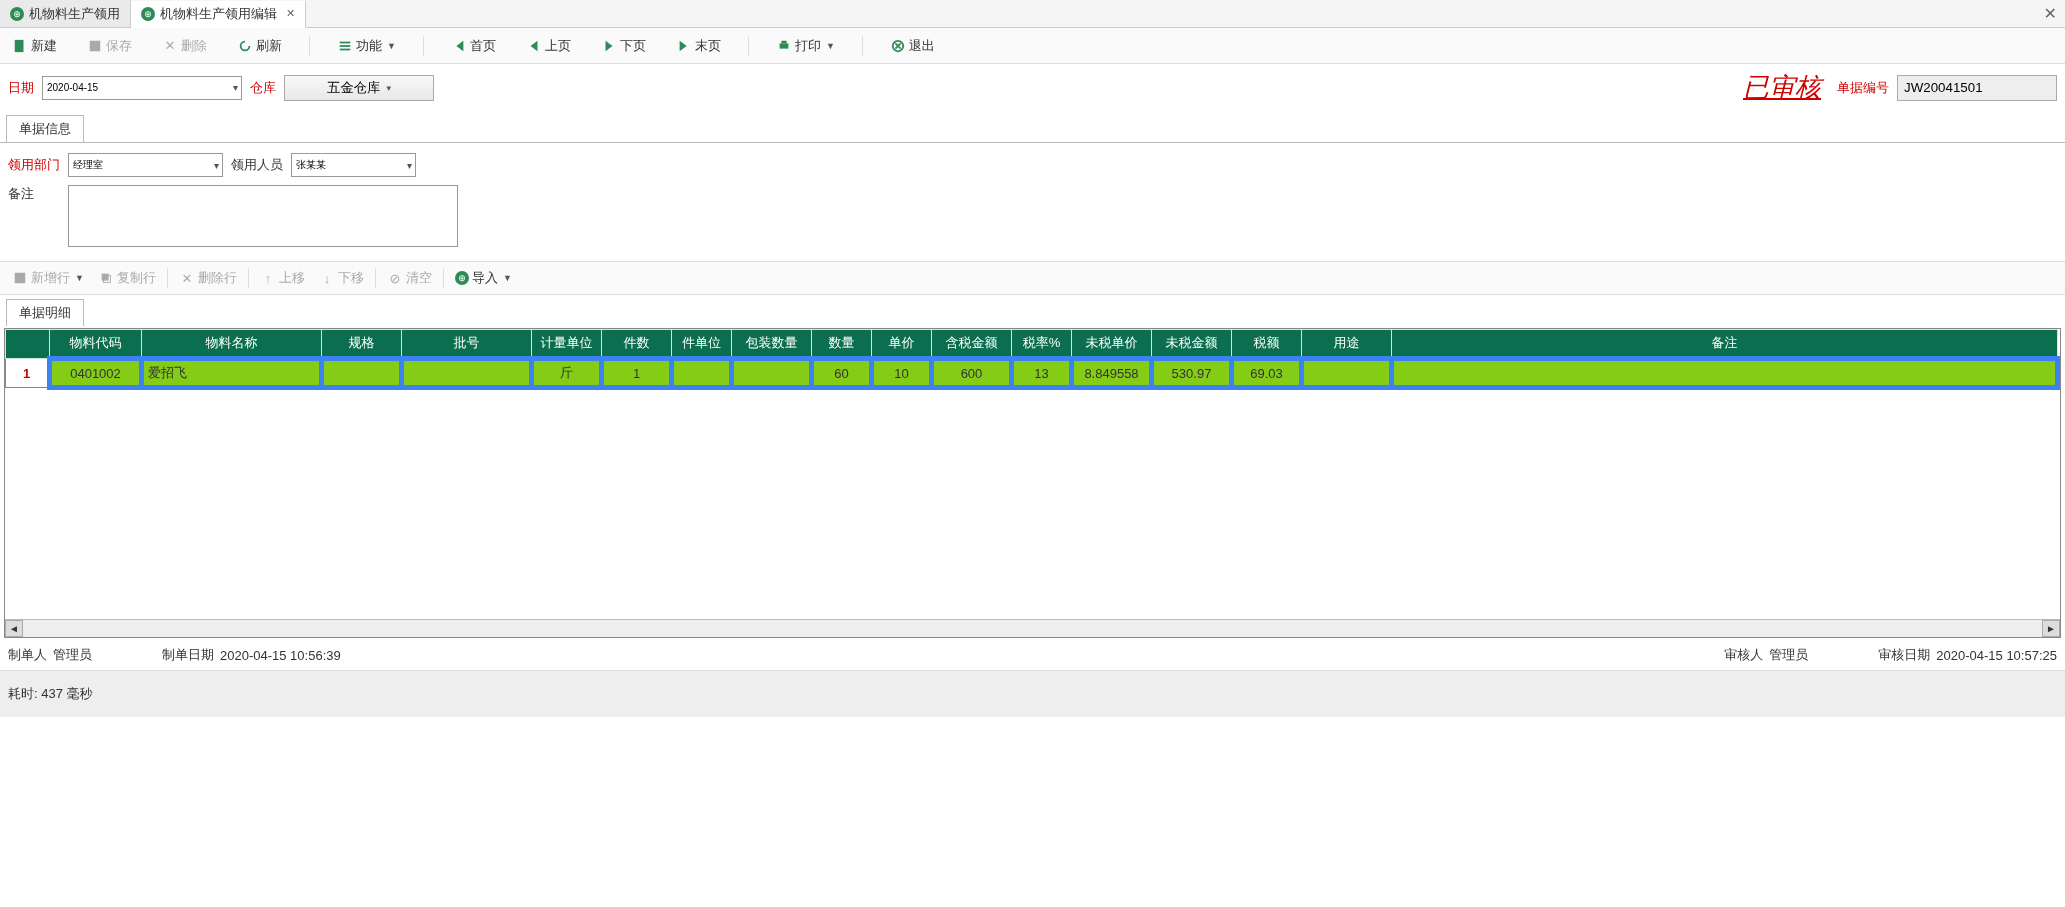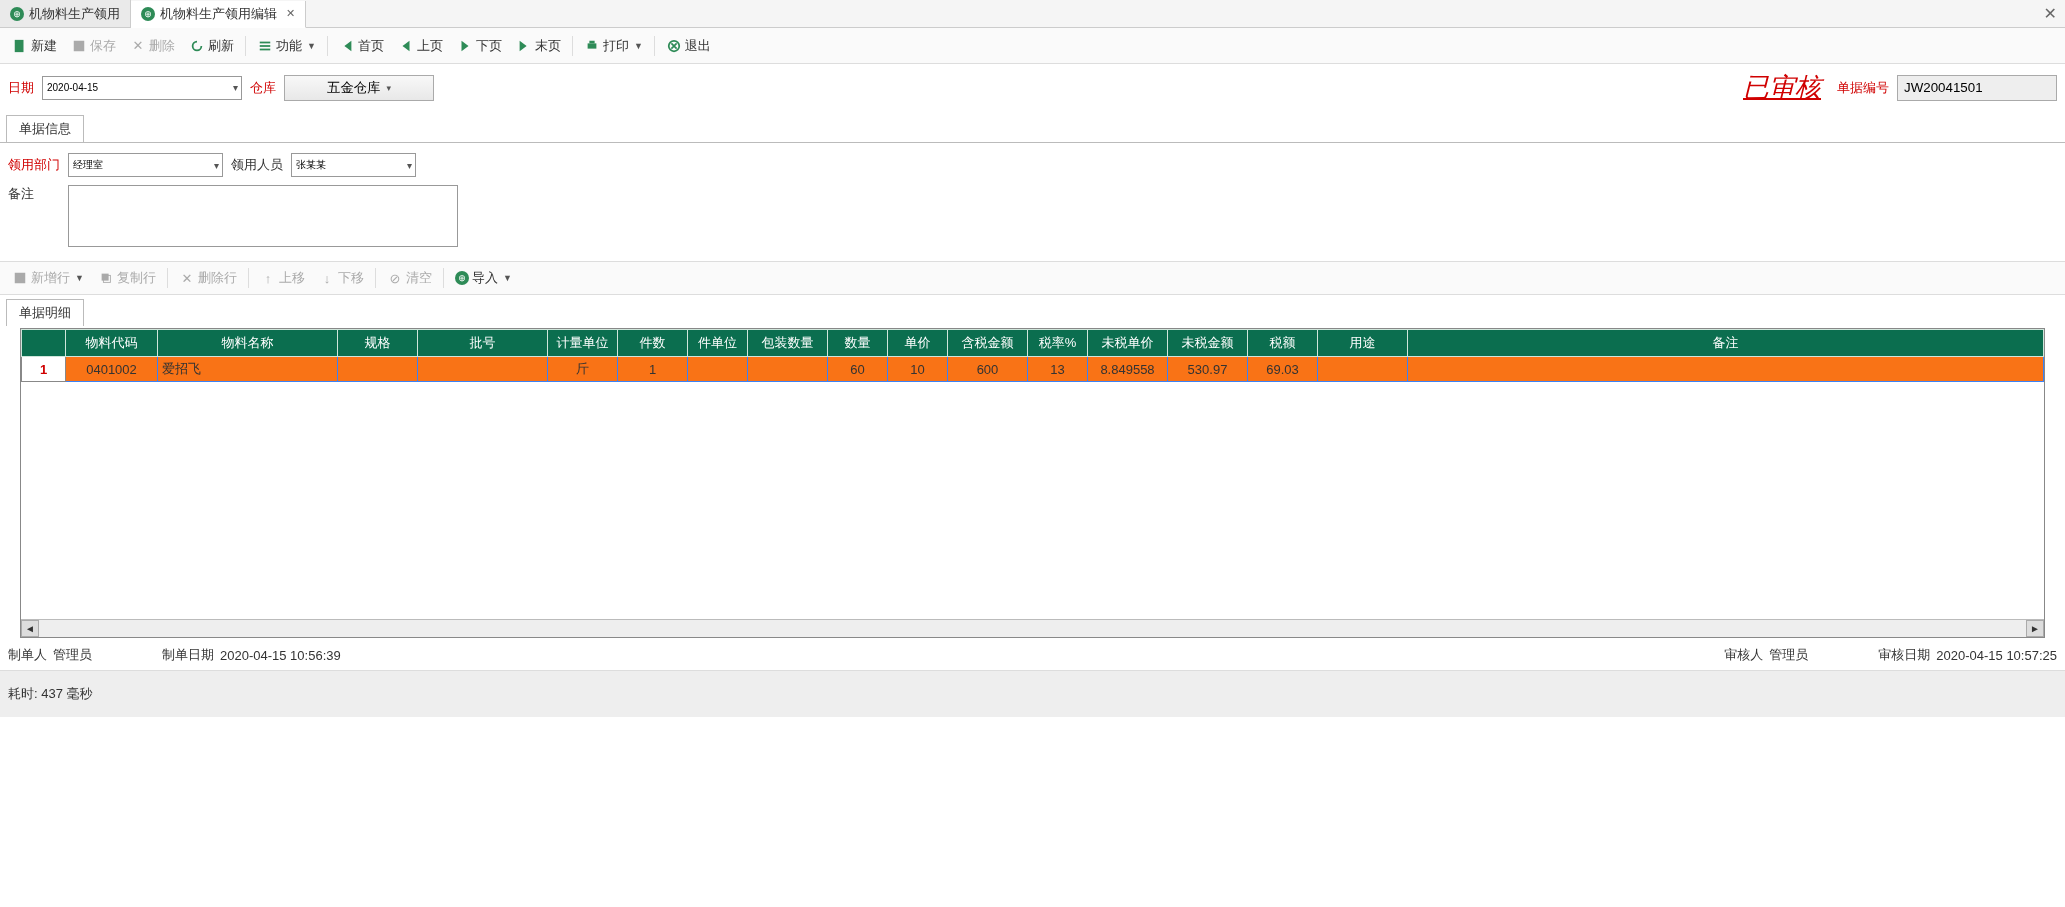--- a/index.html
+++ b/index.html
@@ -7,21 +7,21 @@
 
 
 .tab-bar { display: flex; align-items: center; background: #f5f5f5; border-bottom: 1px solid #ccc; height: 28px; position: relative; }
 .tab { display: flex; align-items: center; gap: 5px; padding: 4px 10px; border-right: 1px solid #ccc; background: #eaeaea; cursor: pointer; height: 100%; }
 .tab.active { background: #fff; border-bottom: 1px solid #fff; margin-bottom: -1px; }
 .tab-icon { width: 14px; height: 14px; background: #2e8b57; border-radius: 50%; display: inline-flex; align-items: center; justify-content: center; color: #fff; font-size: 9px; }
 .tab-close { margin-left: 4px; color: #666; cursor: pointer; font-size: 11px; }
 .window-close { position: absolute; right: 8px; top: 4px; color: #666; cursor: pointer; font-size: 16px; }
 
 
-.toolbar { display: flex; align-items: center; gap: 2px; padding: 4px 6px; border-bottom: 1px solid #ddd; background: #fafafa; height: 36px; }
+.toolbar { display: flex; align-items: center; gap: 18px; padding: 4px 6px; border-bottom: 1px solid #ddd; background: #fafafa; height: 36px; }
 .tb-btn { display: flex; align-items: center; gap: 3px; padding: 3px 6px; cursor: pointer; border-radius: 2px; white-space: nowrap; }
 .tb-btn.disabled { color: #aaa; cursor: default; }
 .tb-sep { width: 1px; height: 20px; background: #ddd; margin: 0 3px; }
 .ico { width: 16px; height: 16px; display: inline-flex; align-items: center; justify-content: center; }
 .ico svg { width: 14px; height: 14px; }
 .dd-arrow { font-size: 9px; margin-left: 2px; color: #555; }
 
 
 .form-row { display: flex; align-items: center; gap: 8px; padding: 6px 8px; }
 .lbl { font-size: 13px; white-space: nowrap; }
@@ -38,25 +38,25 @@
 .section-tab-wrap { padding: 4px 6px 0 6px; }
 .section-tab { display: inline-block; border: 1px solid #bbb; border-bottom: none; padding: 4px 12px; background: #fff; font-size: 13px; }
 
 .section-body { border-top: 1px solid #bbb; padding: 8px; }
 .textarea { border: 1px solid #999; width: 390px; height: 62px; resize: none; font-size: 13px; padding: 2px; }
 
 
 .detail-toolbar { display: flex; align-items: center; gap: 2px; padding: 4px 6px; border-top: 1px solid #ddd; border-bottom: 1px solid #ddd; background: #fafafa; }
 
 
-.grid-wrap { border: 1px solid #888; margin: 2px 20px; overflow: auto; height: 310px; position: relative; }
+.grid-wrap { border: 1px solid #888; margin: 2px 4px; overflow: auto; height: 310px; position: relative; }
 .grid { border-collapse: collapse; width: 100%; table-layout: fixed; }
 .grid th { background: #0b6e4f; color: #fff; font-weight: normal; border: 1px solid #cfe6db; padding: 4px 2px; font-size: 13px; text-align: center; height: 26px; }
 .grid th.rownum { background: #0b6e4f; width: 44px; }
-.grid td { border: 1px solid #3b82f6; padding: 3px 4px; font-size: 13px; height: 24px; background: #f97316; text-align: center; }
+.grid td { border: 5px solid #3b82f6; padding: 3px 4px; font-size: 13px; height: 24px; background: #84cc16; text-align: center; }
 .grid td.rownum { background: #fff; color: #d00000; font-weight: bold; text-align: center; border: 1px solid #888; }
 .grid td.left { text-align: left; }
 .hscroll { position: absolute; bottom: 0; left: 0; right: 0; height: 18px; background: #eee; border-top: 1px solid #bbb; display: flex; justify-content: space-between; }
 .hscroll .arr { width: 18px; text-align: center; background: #ddd; border: 1px solid #aaa; cursor: pointer; font-size: 10px; line-height: 16px; }
 
 
 .footer { display: flex; align-items: center; gap: 10px; padding: 6px 8px; font-size: 13px; }
 .footer .grp { display: flex; align-items: center; gap: 6px; }
 .footer .flex-spacer { flex: 1; }
 .status-bar { background: #eee; padding: 14px 8px; font-size: 13px; border-top: 1px solid #ddd; }

